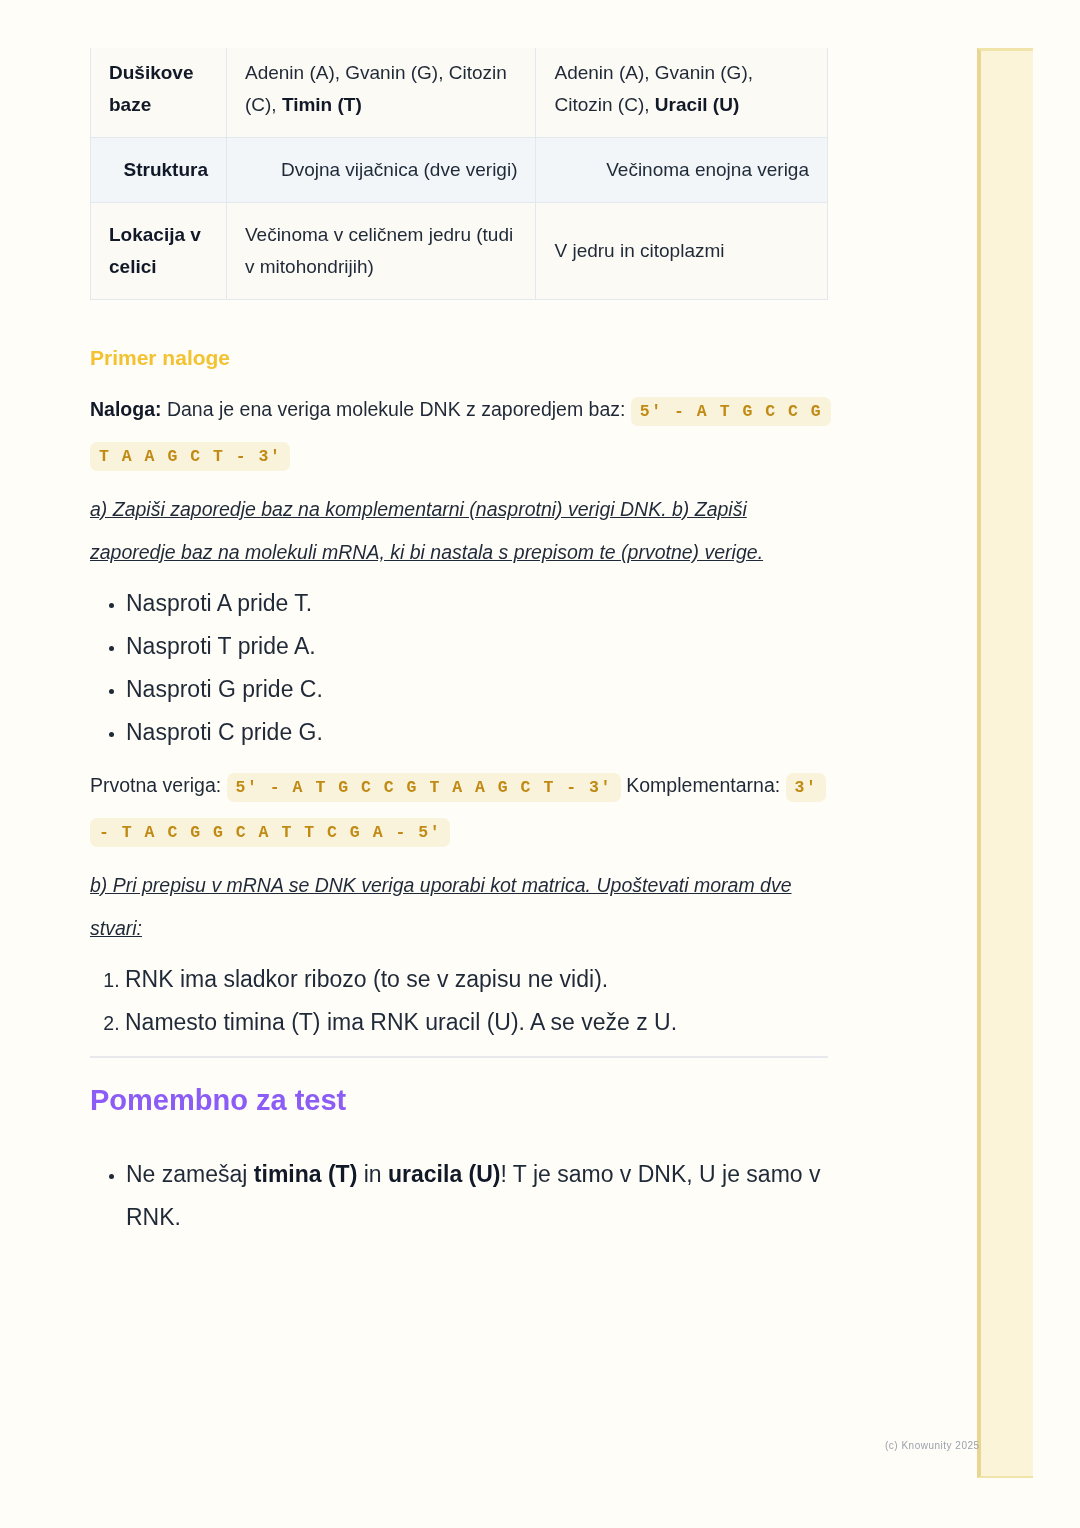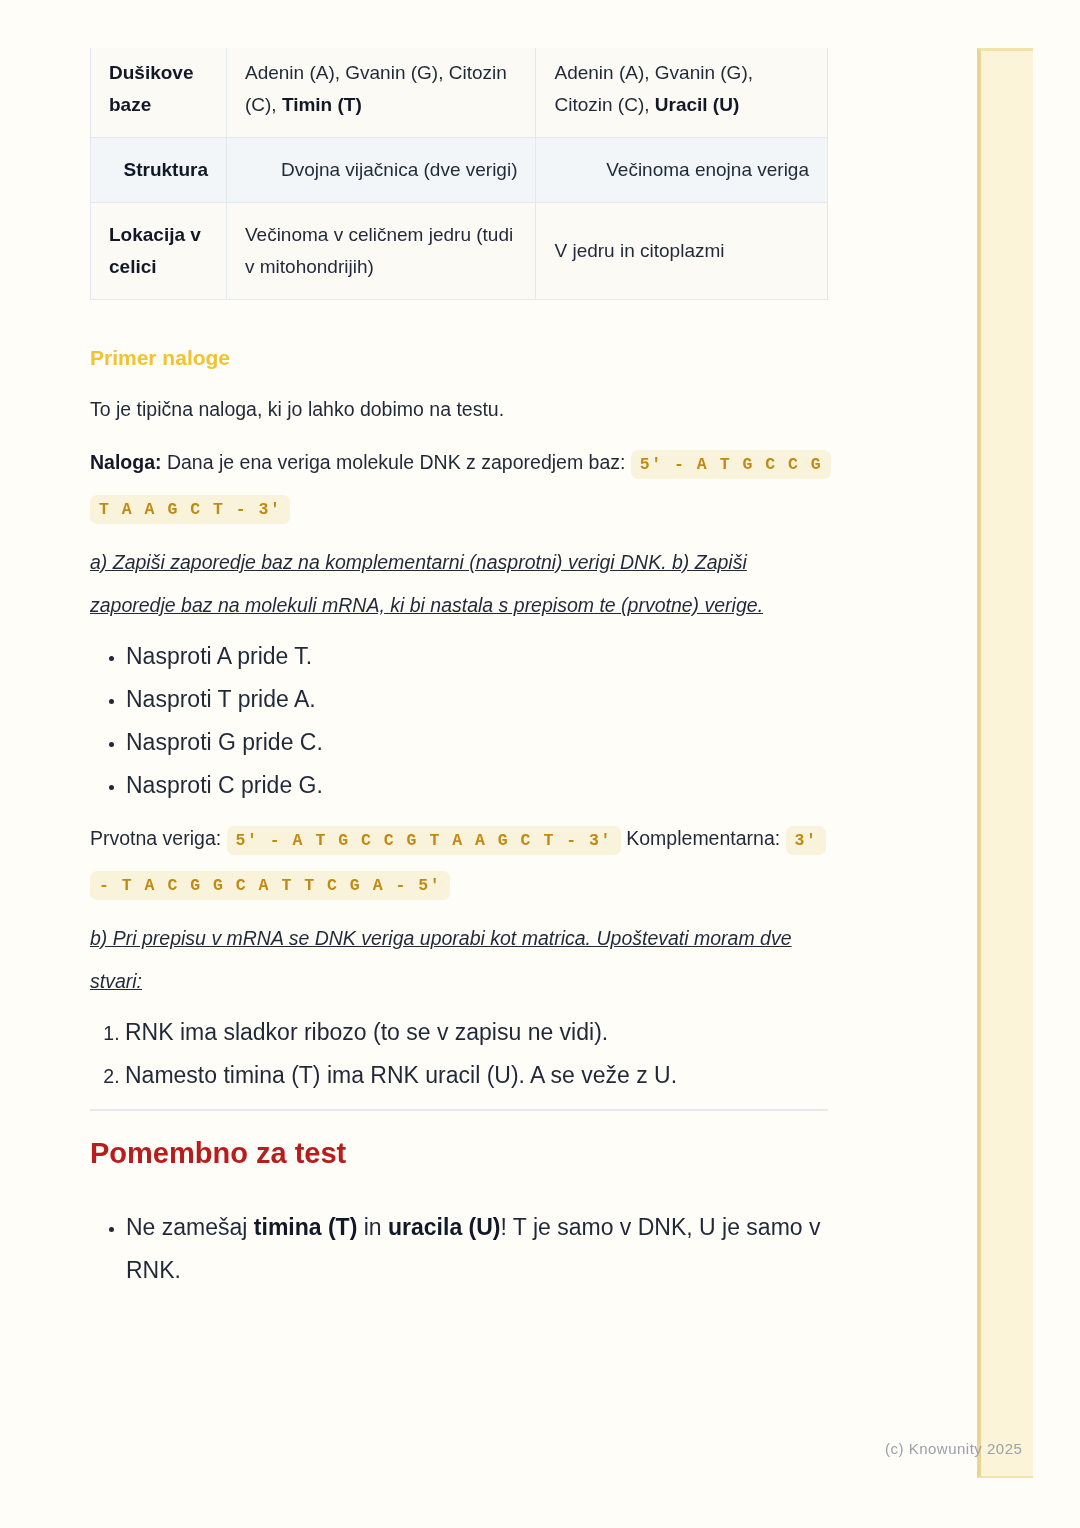--- a/index.html
+++ b/index.html
@@ -16,21 +16,21 @@
     left:977px; top:48px;
     width:56px; height:1430px;
     background:#fbf4d9;
     border-left:4px solid #e9d694;
     border-top:3px solid #f1e4ab;
     border-bottom:2px solid #f1e4ab;
   }
   .watermark {
     position:absolute;
     top:1440px; left:885px;
-    font-size:15px;
+    font-size:10px;
     color:#9aa1ab;
     letter-spacing:0.5px;
     z-index:3;
   }
   .content {
     position:absolute;
     left:90px; top:48px;
     width:738px;
     z-index:2;
   }
@@ -56,21 +56,21 @@
   col.c3 { width:292px; }
   .b { font-weight:bold; color:#111827; }
   
   h3.gold {
     font-size:21px; font-weight:700;
     color:#f2c230;
     margin:0 0 18px;
   }
   h2.gold {
     font-size:29px; font-weight:800;
-    color:#b91c1c;
+    color:#8b5cf6;
     margin:0 0 36px;
   }
   p { font-size:19.5px; line-height:43px; margin:0 0 10px; }
   p.it { font-style:italic; margin-bottom:8px;text-decoration:underline; }
   ul.dotlist, ul.implist {
     list-style:disc;
     padding-left:36px;
     margin:0 0 10px;
   }
   ol.numlist {
@@ -127,21 +127,20 @@
     <tr>
       <td class="lbl">Lokacija v celici</td>
       <td>Večinoma v celičnem jedru (tudi v mitohondrijih)</td>
       <td>V jedru in citoplazmi</td>
     </tr>
   </tbody>
     </table>
 
   <h3 class="gold">Primer naloge</h3>
 
-  <p>To je tipična naloga, ki jo lahko dobimo na testu.</p>
 
   <p><span class="b">Naloga:</span><span> Dana je ena veriga molekule DNK z zaporedjem baz: </span><code class="seq">5' - A T G C C G T A A G C T - 3'</code></p>
 
   <p class="it">a) Zapiši zaporedje baz na komplementarni (nasprotni) verigi DNK. b) Zapiši zaporedje baz na molekuli mRNA, ki bi nastala s prepisom te (prvotne) verige.</p>
 
 
   <ul class="dotlist">
     <li>Nasproti A pride T.</li>
     <li>Nasproti T pride A.</li>
     <li>Nasproti G pride C.</li>

